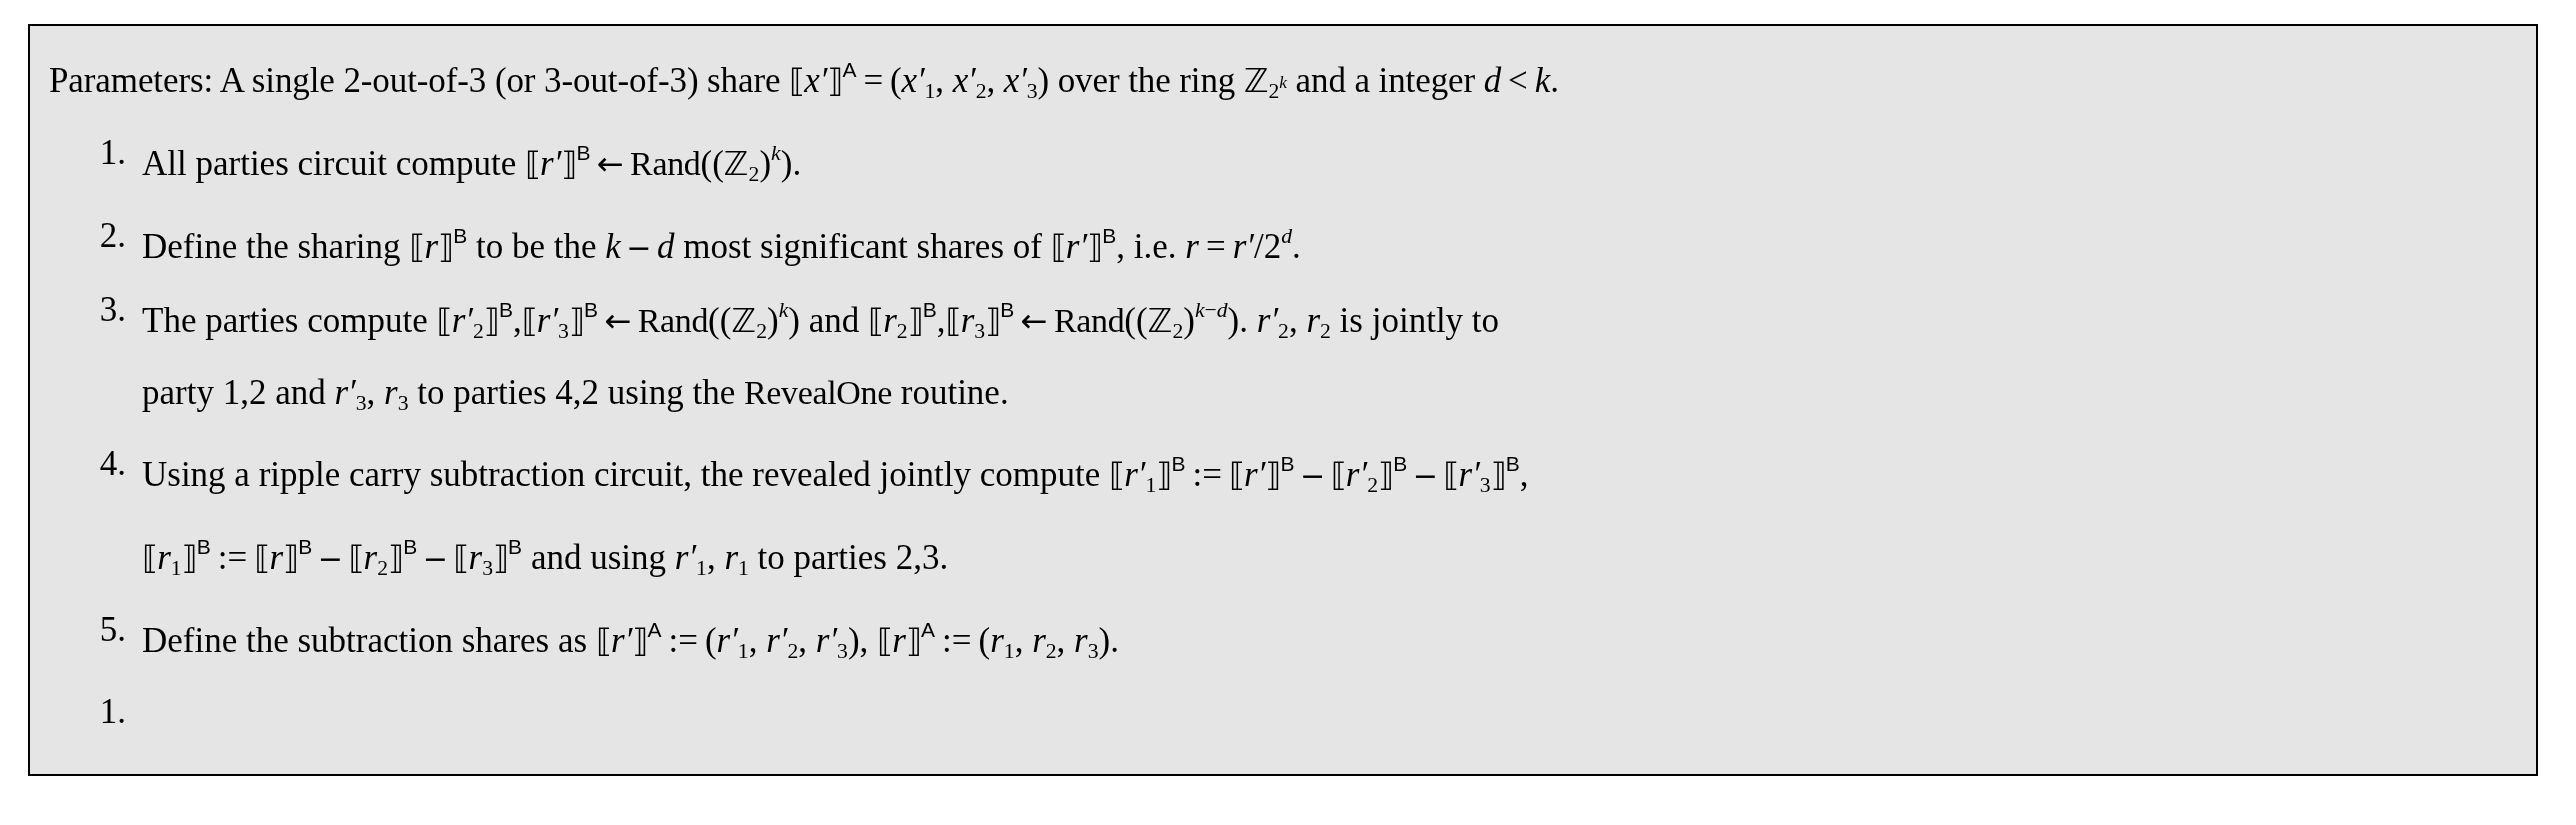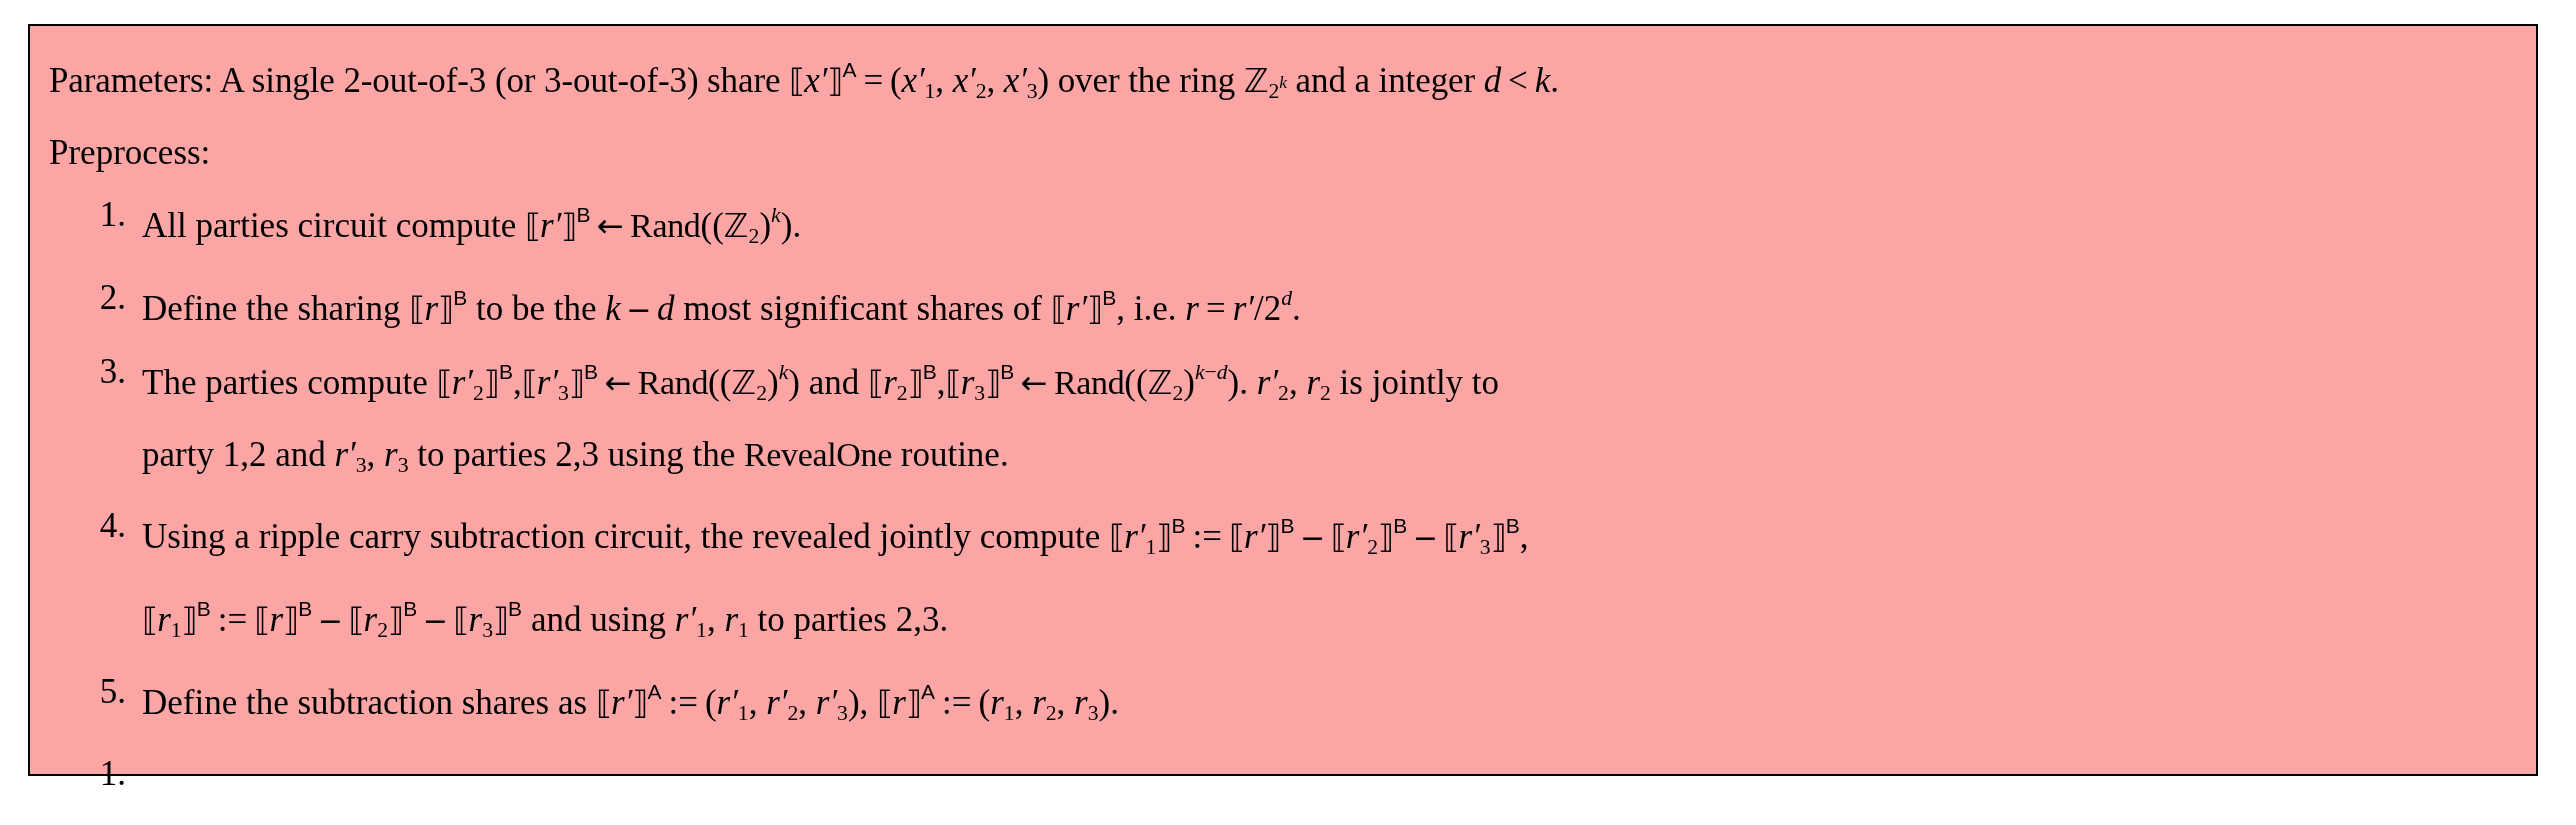--- a/index.html
+++ b/index.html
@@ -16,21 +16,21 @@
   }
 
   
   #algorithm-box {
     position: absolute;
     left: 28px;
     top: 24.4px;
     width: 2510px;
     height: 752px;
     border: 2.4px solid #000000;
-    background: #fca5a5;
+    background: #e5e5e5;
     box-sizing: border-box;
     padding: 12.6px 17.3px 7.9px 19px;
   }
 
   .proto-line {
     font-size: 35px;
     line-height: 62px;
     white-space: nowrap;
     letter-spacing: -0.1px;
   }
@@ -130,21 +130,20 @@
   <div class="proto-line">
     <span>Parameters:</span>
     <span>A single 2-out-of-3 (or 3-out-of-3) share</span>
     <span><span class="dbr">⟦</span><span class="mi">x</span><span class="prime">′</span><span class="dbr">⟧</span><sup class="sh">A</sup></span><span class="rel">=</span><span><span class="paren">(</span><span class="mi">x</span><span class="prime">′</span><sub class="ms">1</sub><span class="comma">,&nbsp;</span><span class="mi">x</span><span class="prime">′</span><sub class="ms">2</sub><span class="comma">,&nbsp;</span><span class="mi">x</span><span class="prime">′</span><sub class="ms">3</sub><span class="paren">)</span></span>
     <span>over the ring</span>
     <span><span class="bb">ℤ</span><sub class="ms">2<sup class="ms" style="vertical-align:0.55em;font-size:0.80em;">k</sup></sub></span>
     <span>and a integer</span>
     <span><span class="mi">d</span><span class="rel">&lt;</span><span class="mi">k</span>.</span>
   </div>
 
-  <div class="section-head">Preprocess:</div>
 
   <ol class="steps">
 
     <li>
       <span class="num">1.</span>
       <span class="wrap-line">
         <span>All parties circuit compute</span>
         <span><span class="dbr">⟦</span><span class="mi">r</span><span class="prime">′</span><span class="dbr">⟧</span><sup class="sh">B</sup></span><span class="arrow">←</span><span class="msf">Rand</span><span><span class="paren">((</span><span class="bb">ℤ</span><sub class="ms">2</sub><span class="paren">)</span><sup class="ms">k</sup><span class="paren">)</span></span><span>.</span>
       </span>
     </li>
@@ -168,21 +167,21 @@
         <span>The parties compute</span>
         <span><span class="dbr">⟦</span><span class="mi">r</span><span class="prime">′</span><sub class="ms">2</sub><span class="dbr">⟧</span><sup class="sh">B</sup></span><span class="comma">,</span><span><span class="dbr">⟦</span><span class="mi">r</span><span class="prime">′</span><sub class="ms">3</sub><span class="dbr">⟧</span><sup class="sh">B</sup></span><span class="arrow">←</span><span class="msf">Rand</span><span><span class="paren">((</span><span class="bb">ℤ</span><sub class="ms">2</sub><span class="paren">)</span><sup class="ms">k</sup><span class="paren">)</span></span>
         <span>and</span>
         <span><span class="dbr">⟦</span><span class="mi">r</span><sub class="ms">2</sub><span class="dbr">⟧</span><sup class="sh">B</sup></span><span class="comma">,</span><span><span class="dbr">⟦</span><span class="mi">r</span><sub class="ms">3</sub><span class="dbr">⟧</span><sup class="sh">B</sup></span><span class="arrow">←</span><span class="msf">Rand</span><span><span class="paren">((</span><span class="bb">ℤ</span><sub class="ms">2</sub><span class="paren">)</span><sup class="ms">k<span style="font-style:normal;">−</span>d</sup><span class="paren">)</span>.</span>
         <span><span class="mi">r</span><span class="prime">′</span><sub class="ms">2</sub><span class="comma">,&nbsp;</span><span class="mi">r</span><sub class="ms">2</sub></span>
         <span>is jointly to</span>
       </span>
       <span class="wrap-line">
         <span>party 1,2 and</span>
         <span><span class="mi">r</span><span class="prime">′</span><sub class="ms">3</sub><span class="comma">,&nbsp;</span><span class="mi">r</span><sub class="ms">3</sub></span>
-        <span>to parties 2,3 using the</span>
+        <span>to parties 4,2 using the</span>
         <span class="msf">RevealOne</span>
         <span>routine.</span>
       </span>
     </li>
 
     <li>
       <span class="num">4.</span>
       <span class="wrap-line">
         <span>Using a ripple carry subtraction circuit, the revealed jointly compute</span>
         <span><span class="dbr">⟦</span><span class="mi">r</span><span class="prime">′</span><sub class="ms">1</sub><span class="dbr">⟧</span><sup class="sh">B</sup><span class="rel">:=</span><span class="dbr">⟦</span><span class="mi">r</span><span class="prime">′</span><span class="dbr">⟧</span><sup class="sh">B</sup><span class="minus">−</span><span class="dbr">⟦</span><span class="mi">r</span><span class="prime">′</span><sub class="ms">2</sub><span class="dbr">⟧</span><sup class="sh">B</sup><span class="minus">−</span><span class="dbr">⟦</span><span class="mi">r</span><span class="prime">′</span><sub class="ms">3</sub><span class="dbr">⟧</span><sup class="sh">B</sup>,</span>

